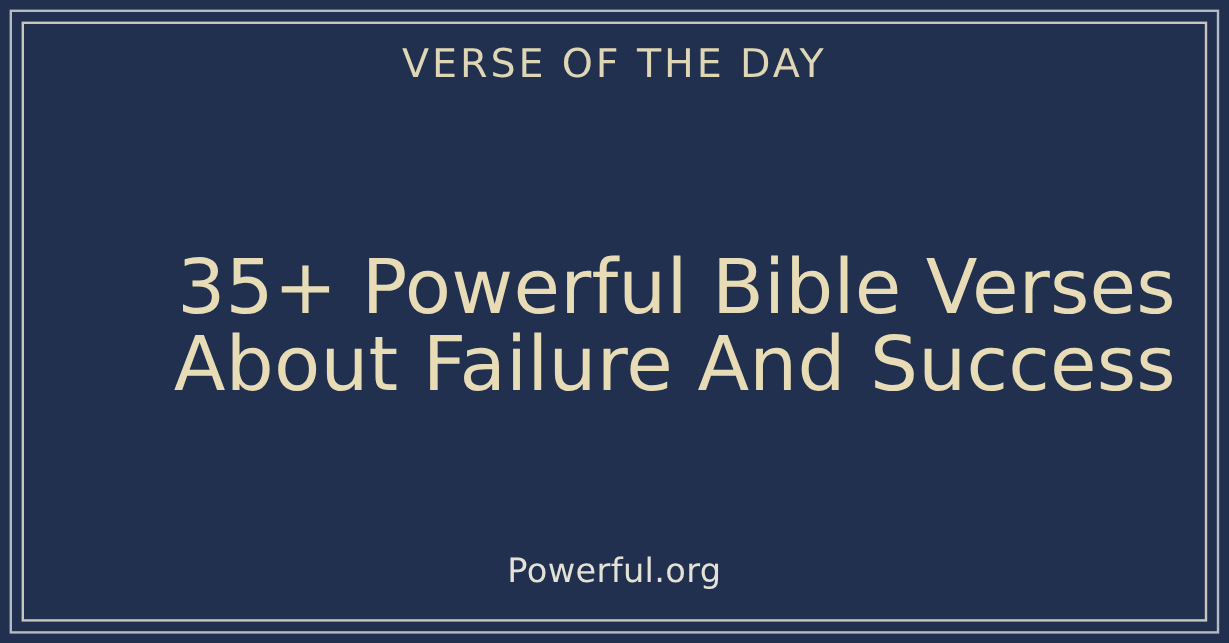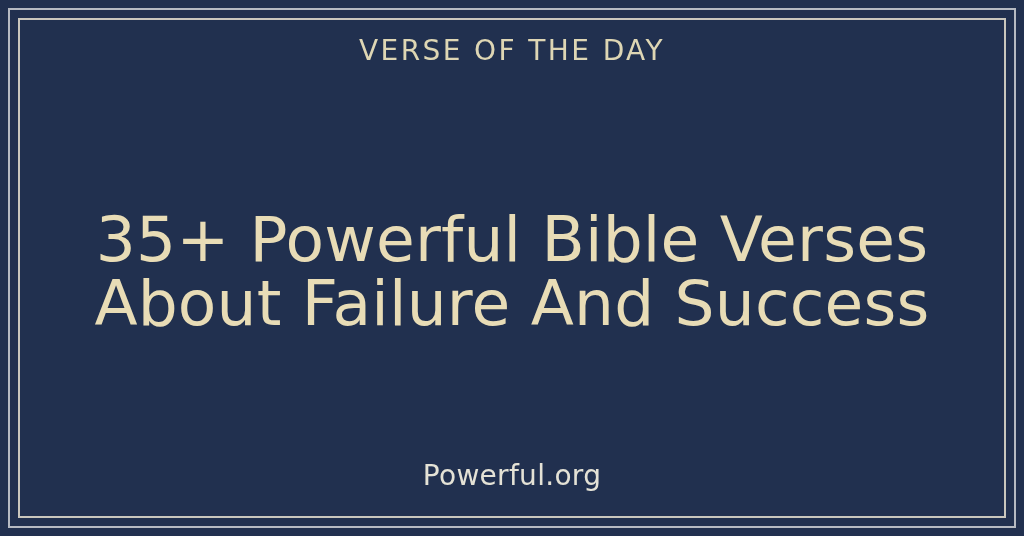--- a/index.html
+++ b/index.html
@@ -51,35 +51,35 @@
     top: 18px;
     right: 18px;
     bottom: 18px;
     display: flex;
     flex-direction: column;
     align-items: center;
   }
 
   .eyebrow {
     margin-top: 18px;
-    font-size: 28px;
+    font-size: 33px;
     line-height: 1.05;
     letter-spacing: 2.4px;
     color: #ded6b4;
     white-space: nowrap;
     text-align: center;
     font-weight: 400;
   }
 
   .title-block {
     position: absolute;
     left: 0;
     right: 0;
     top: 190px;
-    text-align: center;
+    text-align: right;
     padding: 0 26px;
     box-sizing: border-box;
   }
 
   .title-line {
     display: block;
     font-size: 63px;
     line-height: 1.02;
     color: #e8dcb6;
     letter-spacing: 0.2px;

